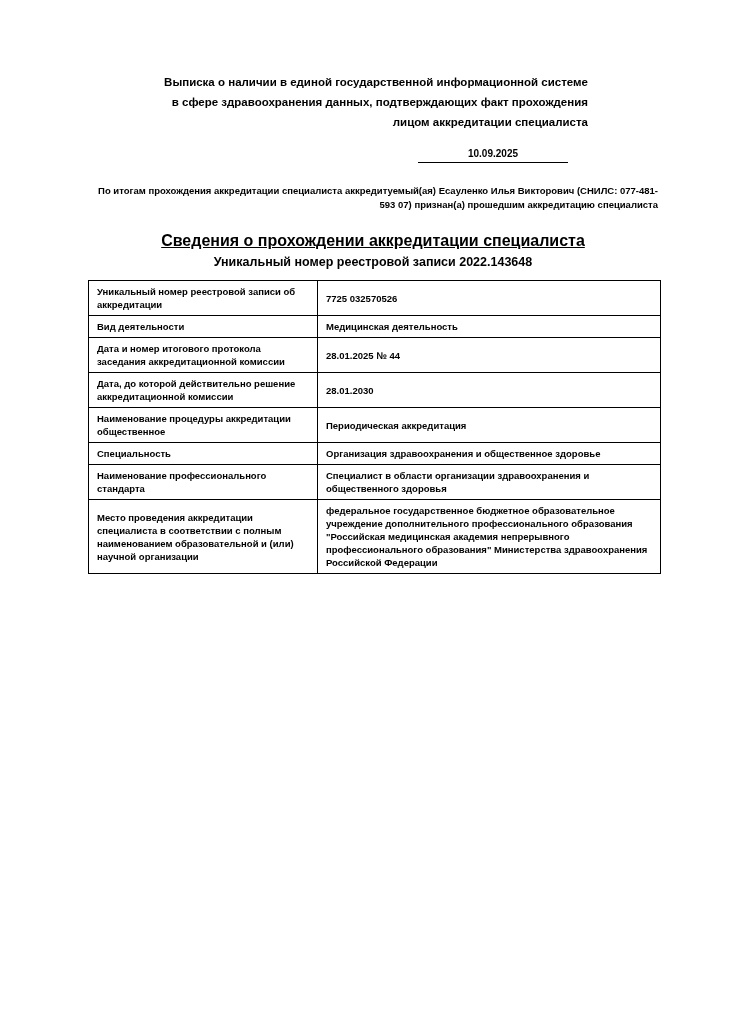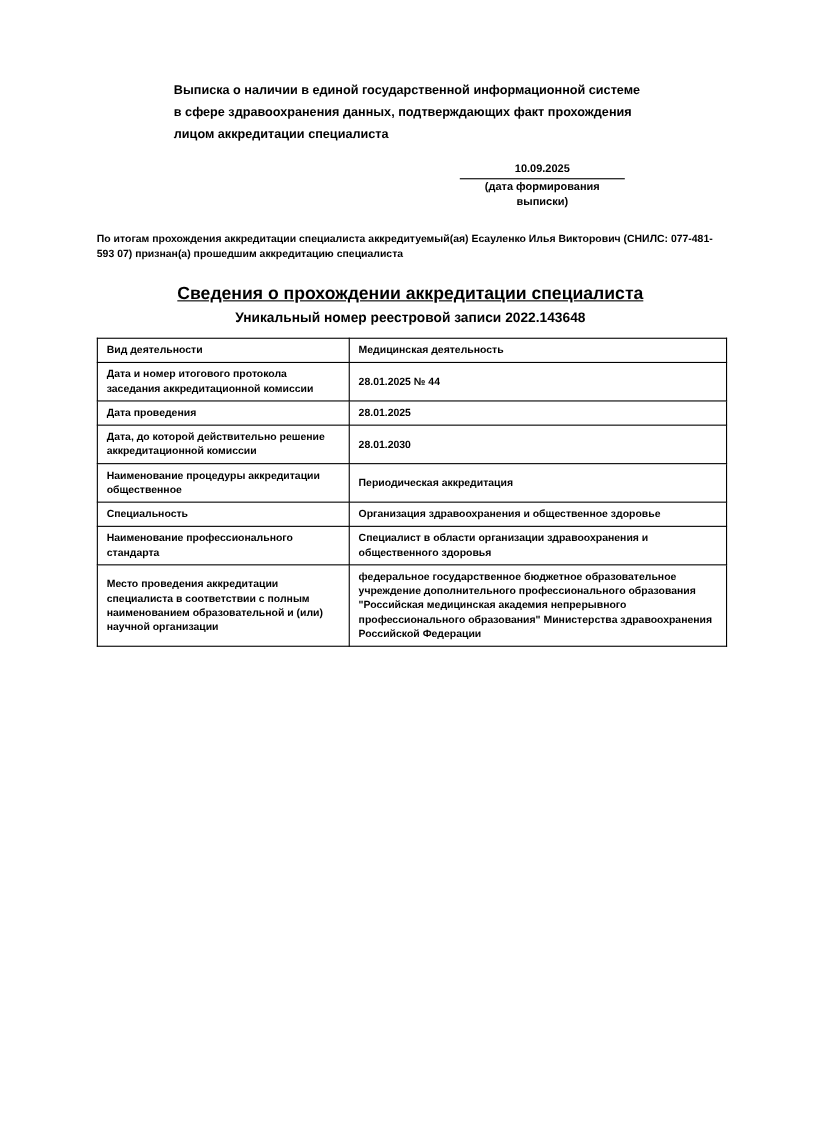--- a/index.html
+++ b/index.html
@@ -15,21 +15,21 @@
     background: #ffffff;
     color: #000000;
     font-family: "Liberation Sans", sans-serif;
     font-weight: 700;
     padding: 72px 88px 0 88px;
     overflow: hidden;
   }
   .doc-title {
     max-width: 430px;
     margin: 0 auto;
-    text-align: left;
+    text-align: right;
     font-size: 11.5px;
     line-height: 20px;
   }
   .date-block {
     width: 150px;
     margin: 16px 90px 0 auto;
     text-align: center;
   }
   .date-value {
     display: block;
@@ -40,21 +40,21 @@
   }
   .date-caption {
     display: block;
     font-size: 10px;
     line-height: 13px;
     margin-top: 1px;
   }
   .summary {
     margin: 21px auto 0 auto;
     max-width: 570px;
-    text-align: left;
+    text-align: right;
     font-size: 9.5px;
     line-height: 14px;
   }
   .details-header {
     margin-top: 22px;
     text-align: center;
     font-size: 16px;
     line-height: 13px;
     text-decoration: underline;
   }
@@ -83,42 +83,41 @@
 </style>
 </head>
 <body>
 
 <div class="page">
 
   <div class="doc-title">Выписка о наличии в единой государственной информационной системе в сфере здравоохранения данных, подтверждающих факт прохождения лицом аккредитации специалиста</div>
 
   <div class="date-block">
     <span class="date-value">10.09.2025</span>
-    <span class="date-caption">(дата формирования выписки)</span>
   </div>
 
   <div class="summary">По итогам прохождения аккредитации специалиста аккредитуемый(ая) Есауленко Илья Викторович (СНИЛС: 077-481-593 07) признан(а) прошедшим аккредитацию специалиста</div>
 
   <div class="details-header">Сведения о прохождении аккредитации специалиста</div>
 
   <div class="registry-header">Уникальный номер реестровой записи 2022.143648</div>
 
   <table class="details">
     <tbody>
       <tr>
+        <td class="label">Уникальный номер реестровой записи об аккредитации</td>
+        <td class="value">7725 032570526</td>
+      </tr>
+      <tr>
         <td class="label">Вид деятельности</td>
         <td class="value">Медицинская деятельность</td>
       </tr>
       <tr>
         <td class="label">Дата и номер итогового протокола заседания аккредитационной комиссии</td>
         <td class="value">28.01.2025 № 44</td>
-      </tr>
-      <tr>
-        <td class="label">Дата проведения</td>
-        <td class="value">28.01.2025</td>
       </tr>
       <tr>
         <td class="label">Дата, до которой действительно решение аккредитационной комиссии</td>
         <td class="value">28.01.2030</td>
       </tr>
       <tr>
         <td class="label">Наименование процедуры аккредитации общественное</td>
         <td class="value">Периодическая аккредитация</td>
       </tr>
       <tr>

